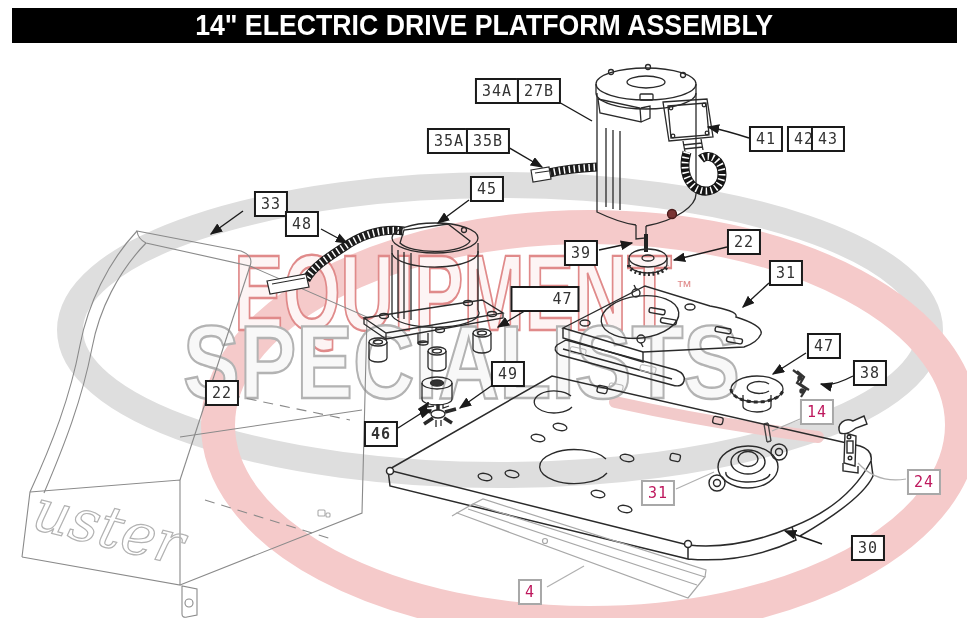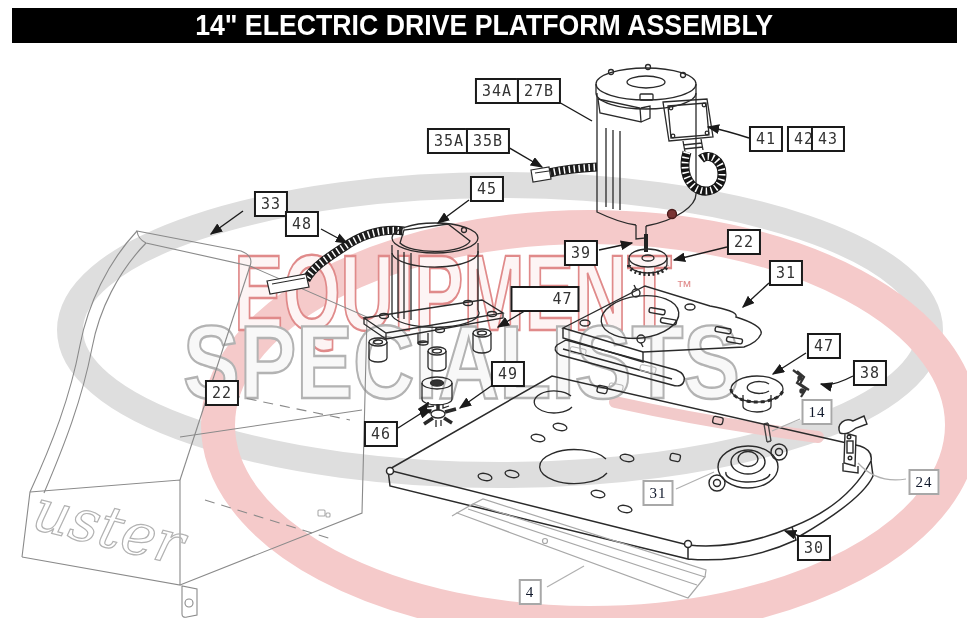--- a/index.html
+++ b/index.html
@@ -15,21 +15,21 @@
     color:#fff;font-family:"Liberation Sans",sans-serif;font-weight:900;
     font-size:29px;letter-spacing:0px;transform:scaleX(.92);white-space:nowrap;
   }
   #drawing{position:absolute;left:0;top:0;}
   .c-label{
     position:absolute;transform:translate(-50%,-50%);
     background:#fff;border:2px solid #1a1a1a;color:#333;
     font-family:"DejaVu Sans Mono","Liberation Mono",monospace;
     font-size:15px;line-height:1;padding:4px 5px 3px 5px;letter-spacing:1px;white-space:nowrap;
   }
-  .c-label.gray{border-color:#a8a8a8;color:#0f172a;border-width:2px;font-family:Liberation Serif, serif;}
+  .c-label.gray{border-color:#a8a8a8;color:#be185d;border-width:2px;}
 </style>
 </head>
 <body>
 
 <div id="stage">
 
   <svg id="drawing" width="967" height="618" viewBox="0 0 967 618" xmlns="http://www.w3.org/2000/svg">
     <defs>
       <marker id="arr" markerWidth="9" markerHeight="7" refX="8" refY="3.5" orient="auto">
         <path d="M0,0 L9,3.5 L0,7 Z" fill="#1a1a1a"></path>
@@ -296,21 +296,21 @@
       <div class="c-label" style="left: 271px; top: 204px;">33</div>
       <div class="c-label" style="left: 302px; top: 224px;">48</div>
       <div class="c-label" style="left: 581px; top: 253px;">39</div>
       <div class="c-label" style="left: 744px; top: 242px;">22</div>
       <div class="c-label" style="left: 786px; top: 273px;">31</div>
       <div class="c-label" style="left: 545px; top: 299px; padding-left: 40px;">47</div>
       <div class="c-label" style="left: 824px; top: 346px;">47</div>
       <div class="c-label" style="left: 870px; top: 373px;">38</div>
       <div class="c-label" style="left: 222px; top: 393px;">22</div>
       <div class="c-label" style="left: 508px; top: 374px;">49</div>
-      <div class="c-label" style="left: 381px; top: 434px;">46</div>
+      <div class="c-label" style="left: 381px; top: 434px; font-weight: bold;">46</div>
       <div class="c-label gray" style="left: 817px; top: 412px;">14</div>
       <div class="c-label gray" style="left: 658px; top: 493px;">31</div>
       <div class="c-label gray" style="left: 924px; top: 482px;">24</div>
-      <div class="c-label" style="left: 814px; top: 548px;">30</div>
+      <div class="c-label" style="left: 868px; top: 548px;">30</div>
       <div class="c-label gray" style="left: 530px; top: 592px;">4</div>
     </div>
 
 </div>
 
 </body></html>

